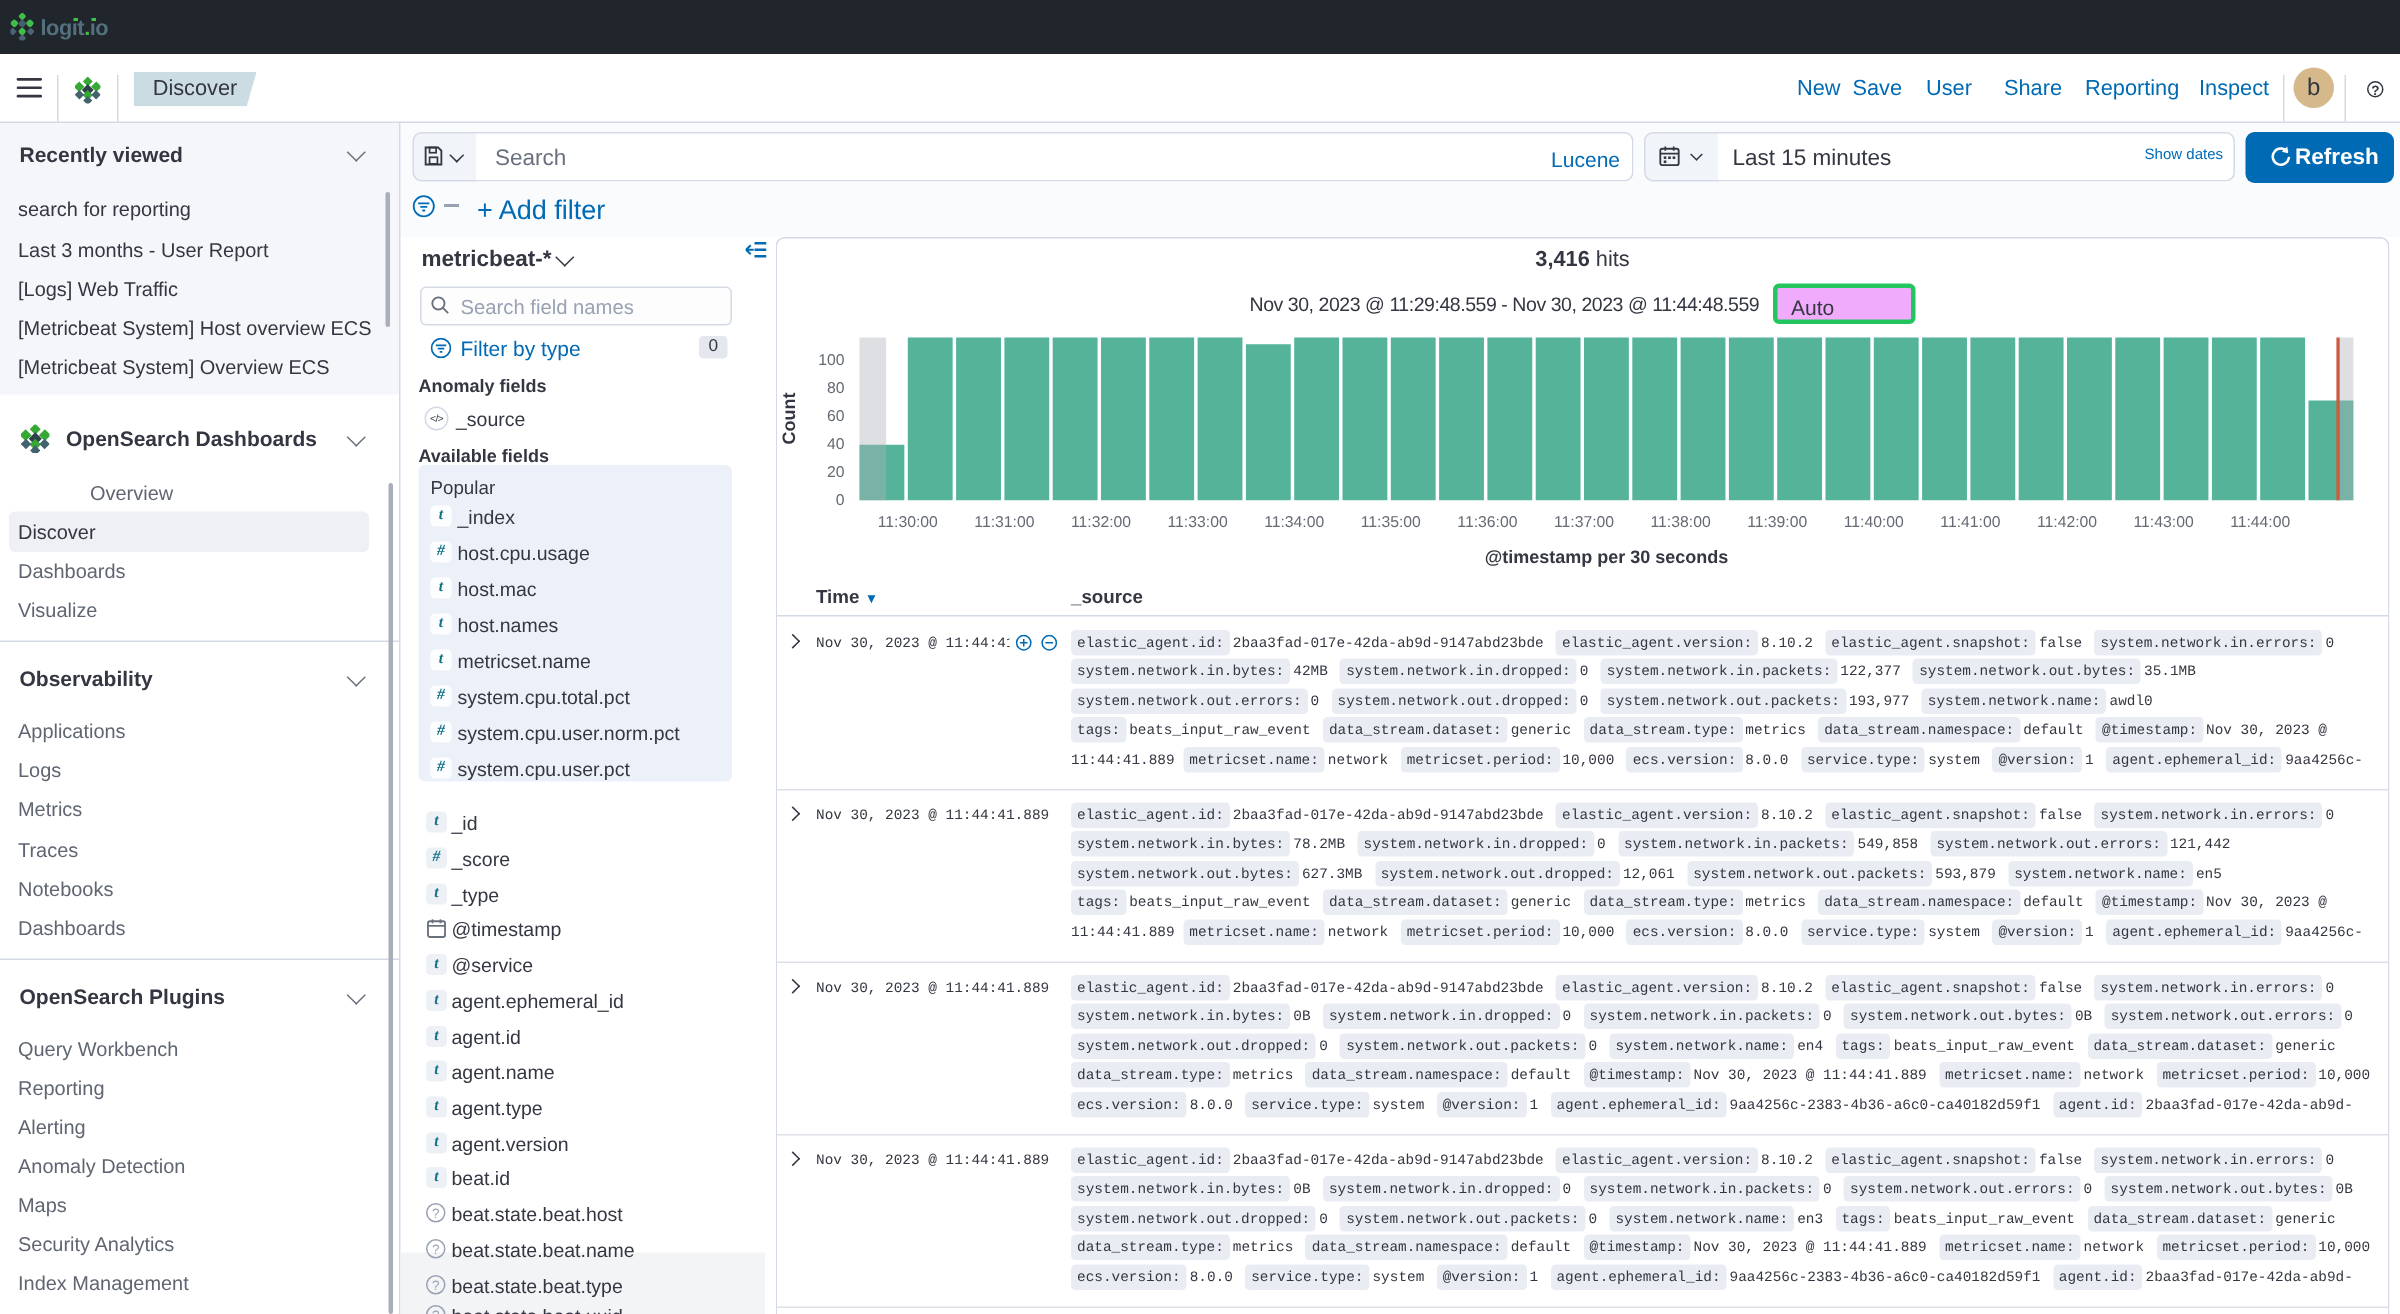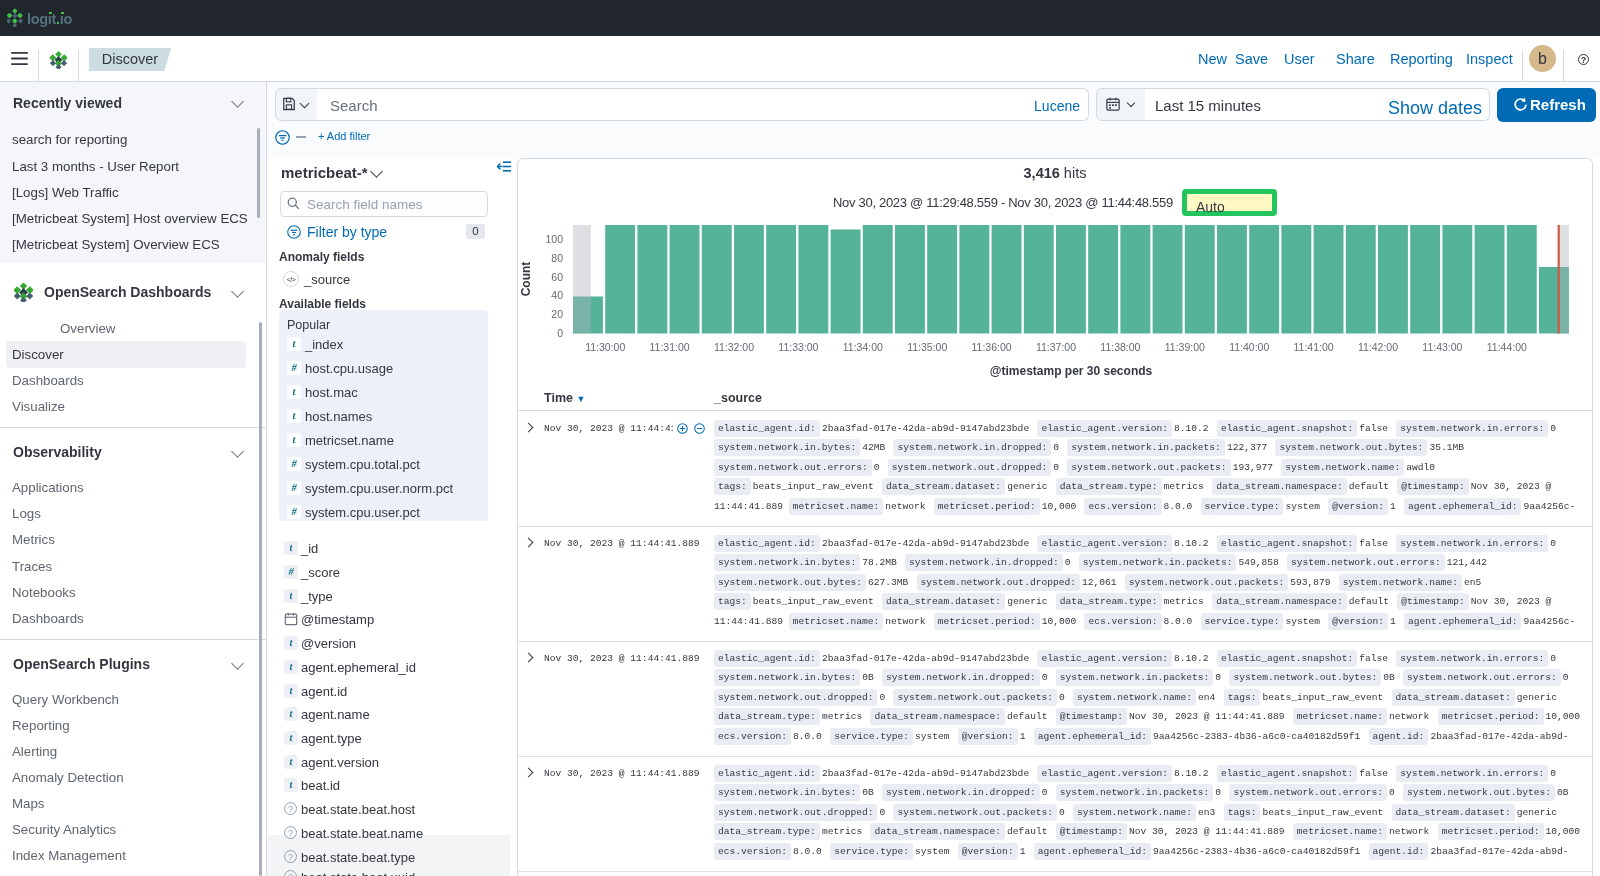--- a/index.html
+++ b/index.html
@@ -27,40 +27,40 @@
 .sbar { position:absolute; background:#a9afba; border-radius:2px; }
 
 .box { position:absolute; border:1px solid #d3dae6; background:#f1f4f9; }
 #qsave { left:275px; top:88px; width:43px; height:33px; border-radius:6px 0 0 6px; }
 #qinput { position:absolute; left:317px; top:88px; width:772px; height:33px; background:#fff; border:1px solid #d3dae6; border-left:none; border-radius:0 6px 6px 0; }
 #qinput .ph { position:absolute; left:13px; top:8px; font-size:15px; color:#69707d; }
 #qinput .lucene { position:absolute; right:8px; top:9px; font-size:14px; color:#006bb4; }
 #qdate { left:1096px; top:88px; width:50px; height:33px; border-radius:6px 0 0 6px; }
 #qlast { position:absolute; left:1145px; top:88px; width:345px; height:33px; background:#fff; border:1px solid #d3dae6; border-left:none; border-radius:0 6px 6px 0; }
 #qlast .t { position:absolute; left:10px; top:8px; font-size:15px; color:#343741; }
-#qlast .sd { position:absolute; right:7px; top:9px; font-size:18px; color:#006bb4; }
+#qlast .sd { position:absolute; right:7px; top:9px; font-size:10px; color:#006bb4; }
 #refresh { position:absolute; left:1497px; top:88px; width:99px; height:34px; background:#006bb4; border-radius:6px; color:#fff; font-size:15px; font-weight:bold; line-height:34px; padding-left:33px; }
-#addfilter { position:absolute; left:318px; top:130px; font-size:11px; color:#006bb4; }
+#addfilter { position:absolute; left:318px; top:130px; font-size:18px; color:#006bb4; }
 #fp-title { position:absolute; left:281px; top:164px; font-size:15px; font-weight:bold; color:#343741; }
 #fp-search { position:absolute; left:280px; top:191px; width:208px; height:26px; border:1px solid #d3dae6; border-radius:4px; background:#fdfdfe; }
 #fp-search span { position:absolute; left:26px; top:5px; font-size:13.5px; color:#98a2b3; }
 #fbt { position:absolute; left:307px; top:224px; font-size:14px; color:#006bb4; }
 #fbt0 { position:absolute; left:466px; top:224px; width:19px; height:15px; background:#e4e8ee; border-radius:3px; font-size:11.5px; color:#343741; text-align:center; line-height:15px; }
 .fp-lab { position:absolute; left:279px; font-size:12px; font-weight:bold; color:#343741; }
 #popular { position:absolute; left:279px; top:310px; width:209px; height:211px; background:#ecf1f9; border-radius:4px; }
 .fbadge { position:absolute; width:14px; height:14px; border-radius:3px; background:#edf0f5; color:#157288; font-size:10.5px; font-style:italic; font-weight:bold; text-align:center; line-height:14px; font-family:"Liberation Serif", serif; }
 .fname { position:absolute; font-size:13px; color:#343741; white-space:nowrap; }
 .qcirc { position:absolute; width:13px; height:13px; border:1px solid #98a2b3; border-radius:50%; color:#98a2b3; font-size:9px; text-align:center; line-height:13px; }
 #fp-grey { position:absolute; left:267px; top:835px; width:243px; height:41px; background:#f2f4f6; }
 
 #mpanel { position:absolute; left:517px; top:158px; width:1076px; height:719px; background:#fff; border:1px solid #d3dae6; border-bottom:none; border-radius:6px 6px 0 0; }
 #hits { position:absolute; left:517px; top:165px; width:1076px; text-align:center; font-size:14.5px; color:#343741; }
 #hits b { font-weight:bold; }
 #sub { position:absolute; left:833px; top:195px; font-size:13px; letter-spacing:-0.3px; color:#343741; }
-#autobox { position:absolute; left:1182px; top:189px; width:95px; height:27px; border:5px solid #22c55e; border-radius:4px; background:#fef9c3; }
+#autobox { position:absolute; left:1182px; top:189px; width:95px; height:27px; border:3px solid #22c55e; border-radius:4px; background:#f0abfc; }
 #autobox span { position:absolute; left:9px; top:5px; font-size:14px; color:#343741; }
 
 .th { position:absolute; top:391px; font-size:12.5px; font-weight:bold; color:#343741; }
 #thdr-line { position:absolute; left:518px; top:410px; width:1074px; height:1px; background:#d3dae6; }
 .rowline { position:absolute; left:518px; width:1074px; height:1px; background:#dde0e6; }
 .mono { font-family:"Liberation Mono", monospace; font-size:9.6px; color:#343741; }
 .tm { position:absolute; left:544px; white-space:nowrap; }
 .src { position:absolute; left:714px; white-space:nowrap; line-height:19.4px; }
 .b { background:#e9edf3; border-radius:3px; padding:3px 4px; margin-left:2.5px; margin-right:2px; }
 .src .b:first-child { margin-left:0; }
@@ -258,21 +258,21 @@
 <div class="fbadge" style="left:284px; top:589px;">t</div>
 <div class="fname" style="left:301px; top:589px;">_type</div>
 <svg class="abs" style="left:284px; top:612px;" width="14" height="14" viewBox="0 0 16 16">
   <rect x="1.5" y="2.5" width="13" height="12" rx="1.5" fill="none" stroke="#69707d" stroke-width="1.4"></rect>
   <line x1="1.5" y1="6" x2="14.5" y2="6" stroke="#69707d" stroke-width="1.3"></line>
   <line x1="5" y1="1" x2="5" y2="4" stroke="#69707d" stroke-width="1.3"></line>
   <line x1="11" y1="1" x2="11" y2="4" stroke="#69707d" stroke-width="1.3"></line>
 </svg>
 <div class="fname" style="left:301px; top:612px;">@timestamp</div>
 <div class="fbadge" style="left:284px; top:636px;">t</div>
-<div class="fname" style="left:301px; top:636px;">@version</div>
+<div class="fname" style="left:301px; top:636px;">@service</div>
 <div class="fbadge" style="left:284px; top:660px;">t</div>
 <div class="fname" style="left:301px; top:660px;">agent.ephemeral_id</div>
 <div class="fbadge" style="left:284px; top:684px;">t</div>
 <div class="fname" style="left:301px; top:684px;">agent.id</div>
 <div class="fbadge" style="left:284px; top:707px;">t</div>
 <div class="fname" style="left:301px; top:707px;">agent.name</div>
 <div class="fbadge" style="left:284px; top:731px;">t</div>
 <div class="fname" style="left:301px; top:731px;">agent.type</div>
 <div class="fbadge" style="left:284px; top:755px;">t</div>
 <div class="fname" style="left:301px; top:755px;">agent.version</div>

